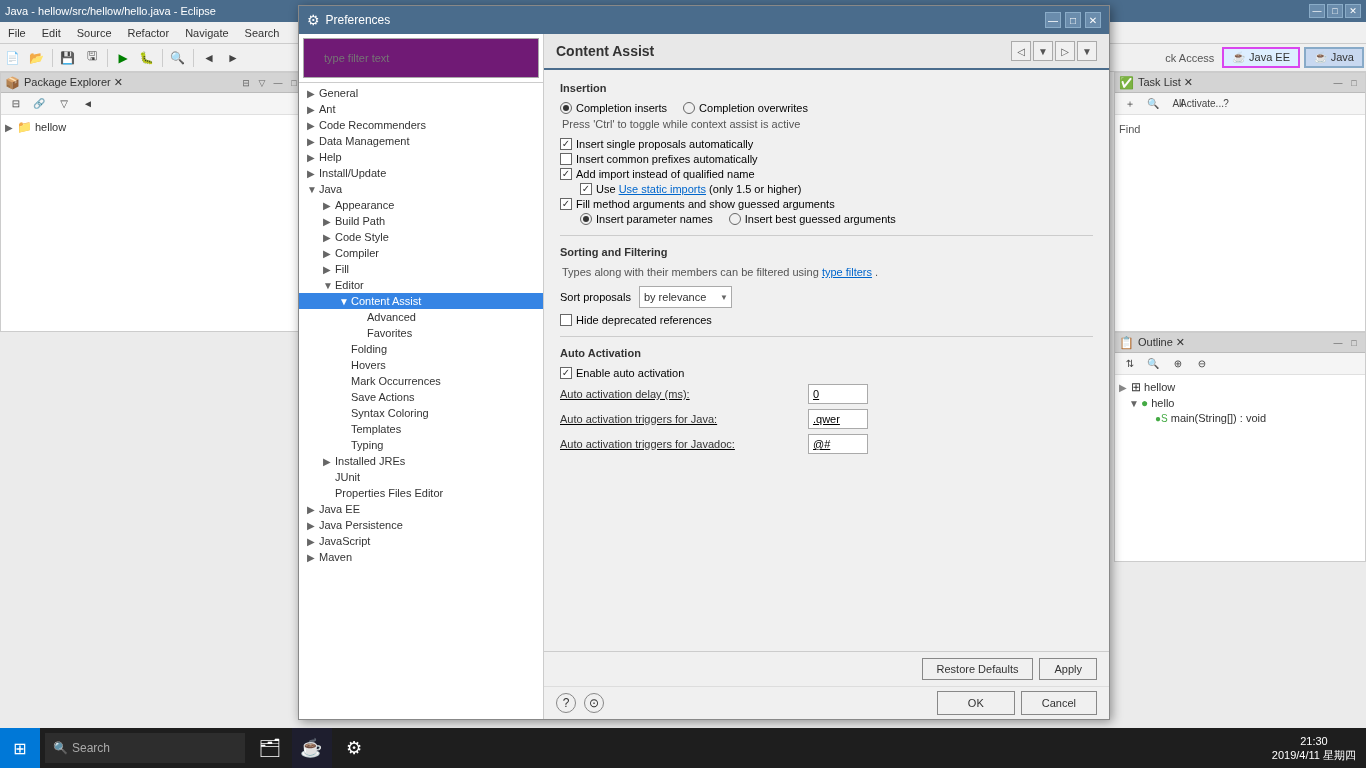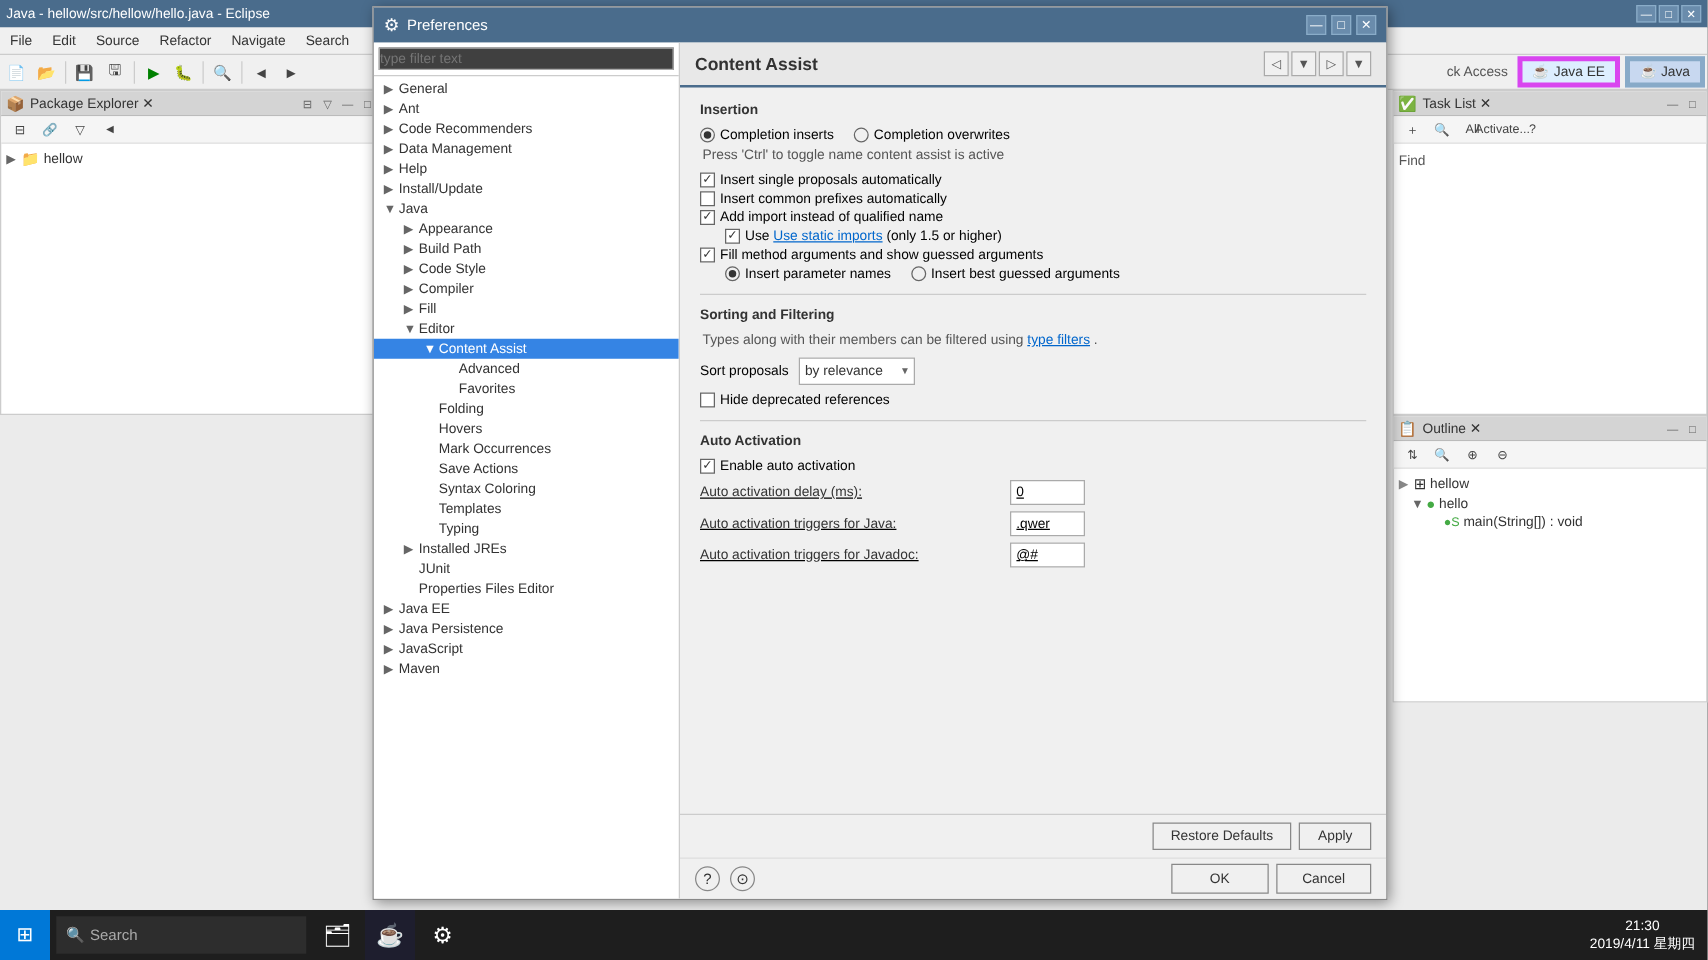--- a/index.html
+++ b/index.html
@@ -172,21 +172,21 @@
     }
     .toolbar-right-items {
       margin-left: auto;
       display: flex;
       align-items: center;
       gap: 4px;
     }
     .toolbar-perspective {
       padding: 2px 8px;
       font-size: 11px;
-      border: 4px solid #d946ef;
+      border: 2px solid #d946ef;
       background: #ddeeff;
       color: #333;
       cursor: pointer;
     }
     .toolbar-perspective.active {
       background: #c8d8f0;
       border-color: #88aac8;
     }
 
     
@@ -352,26 +352,26 @@
       border-right: 1px solid #ccc;
       display: flex;
       flex-direction: column;
     }
     .filter-input-wrap {
       padding: 4px;
       border-bottom: 1px solid #ccc;
     }
     .filter-input {
       width: 100%;
-      height: 18px;
+      height: 40px;
       border: 1px solid #aaa;
-      padding: 2px 0;
+      padding: 2px 20px;
       font-size: 11px;
       color: #999;
-      background: #404040;
+      background: #701a75;
     }
     .tree-scroll {
       flex: 1;
       overflow-y: scroll;
       padding: 2px 0;
     }
     .tree-scroll::-webkit-scrollbar { width: 8px; }
     .tree-scroll::-webkit-scrollbar-track { background: #f0f0f0; }
     .tree-scroll::-webkit-scrollbar-thumb { background: #ccc; border-radius: 4px; }
 
@@ -996,21 +996,21 @@
             <div class="radio-item">
               <div class="radio-circle checked"></div>
               <span>Completion inserts</span>
             </div>
             <div class="radio-item">
               <div class="radio-circle"></div>
               <span>Completion overwrites</span>
             </div>
           </div>
 
-          <div class="hint-text">Press 'Ctrl' to toggle name content assist is active</div>
+          <div class="hint-text">Press 'Ctrl' to toggle while context assist is active</div>
 
           <div class="checkbox-row">
             <div class="checkbox-box checked"></div>
             <span>Insert single proposals automatically</span>
           </div>
 
           <div class="checkbox-row">
             <div class="checkbox-box"></div>
             <span>Insert common prefixes automatically</span>
           </div>

